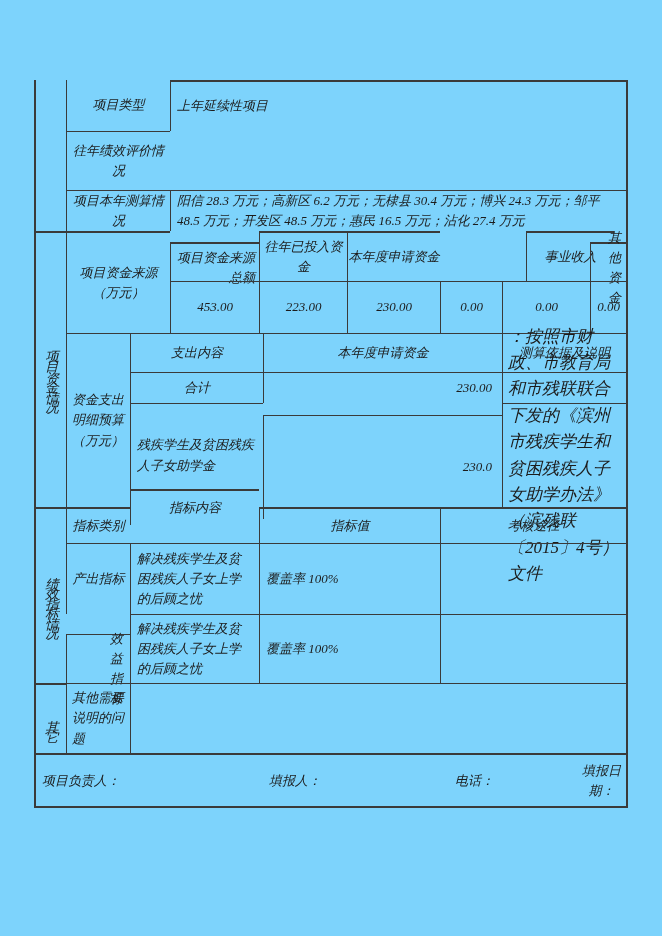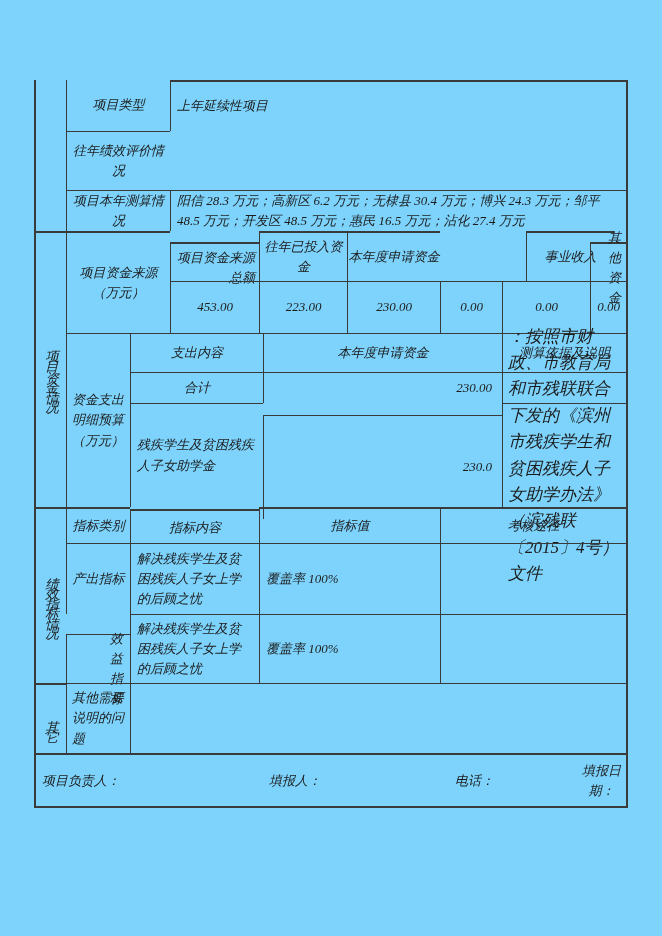--- a/index.html
+++ b/index.html
@@ -97,21 +97,21 @@
 
     <div class="c" style="left:94px;top:323px;width:133px;height:104px;">残疾学生及贫困残疾人子女助学金</div>
     <div class="c right" style="left:227px;top:335px;width:239px;height:104px;padding-right:10px;">230.0</div>
     <div class="c small" style="left:466px;top:323px;width:124px;height:104px;padding:2px 5px;">：按照市财政、市教育局和市残联联合下发的《滨州市残疾学生和贫困残疾人子女助学办法》（滨残联〔2015〕4号）文件</div>
 
     <div class="c thick no-left vside" style="left:0;top:427px;width:30px;height:176px;">
       <span class="vtxt">绩效指标情况</span>
     </div>
 
     <div class="c thick center lblpad" style="left:30px;top:427px;width:64px;height:36px;">指标类别</div>
-    <div class="c thick center" style="left:94px;top:429px;width:129px;height:36px;">指标内容</div>
+    <div class="c thick center" style="left:94px;top:409px;width:129px;height:36px;">指标内容</div>
     <div class="c thick center" style="left:223px;top:427px;width:181px;height:36px;">指标值</div>
     <div class="c thick center" style="left:404px;top:427px;width:186px;height:36px;">考核途径</div>
 
     <div class="c center lblpad" style="left:30px;top:463px;width:64px;height:71px;">产出指标</div>
     <div class="c" style="left:94px;top:463px;width:129px;height:71px;">解决残疾学生及贫困残疾人子女上学的后顾之忧</div>
     <div class="c" style="left:223px;top:463px;width:181px;height:71px;">覆盖率 100%</div>
     <div class="c" style="left:404px;top:463px;width:186px;height:71px;"></div>
 
     <div class="c center lblpad" style="left:30px;top:554px;width:64px;height:69px;padding-left:40px;">效益指标</div>
     <div class="c" style="left:94px;top:534px;width:129px;height:69px;">解决残疾学生及贫困残疾人子女上学的后顾之忧</div>

